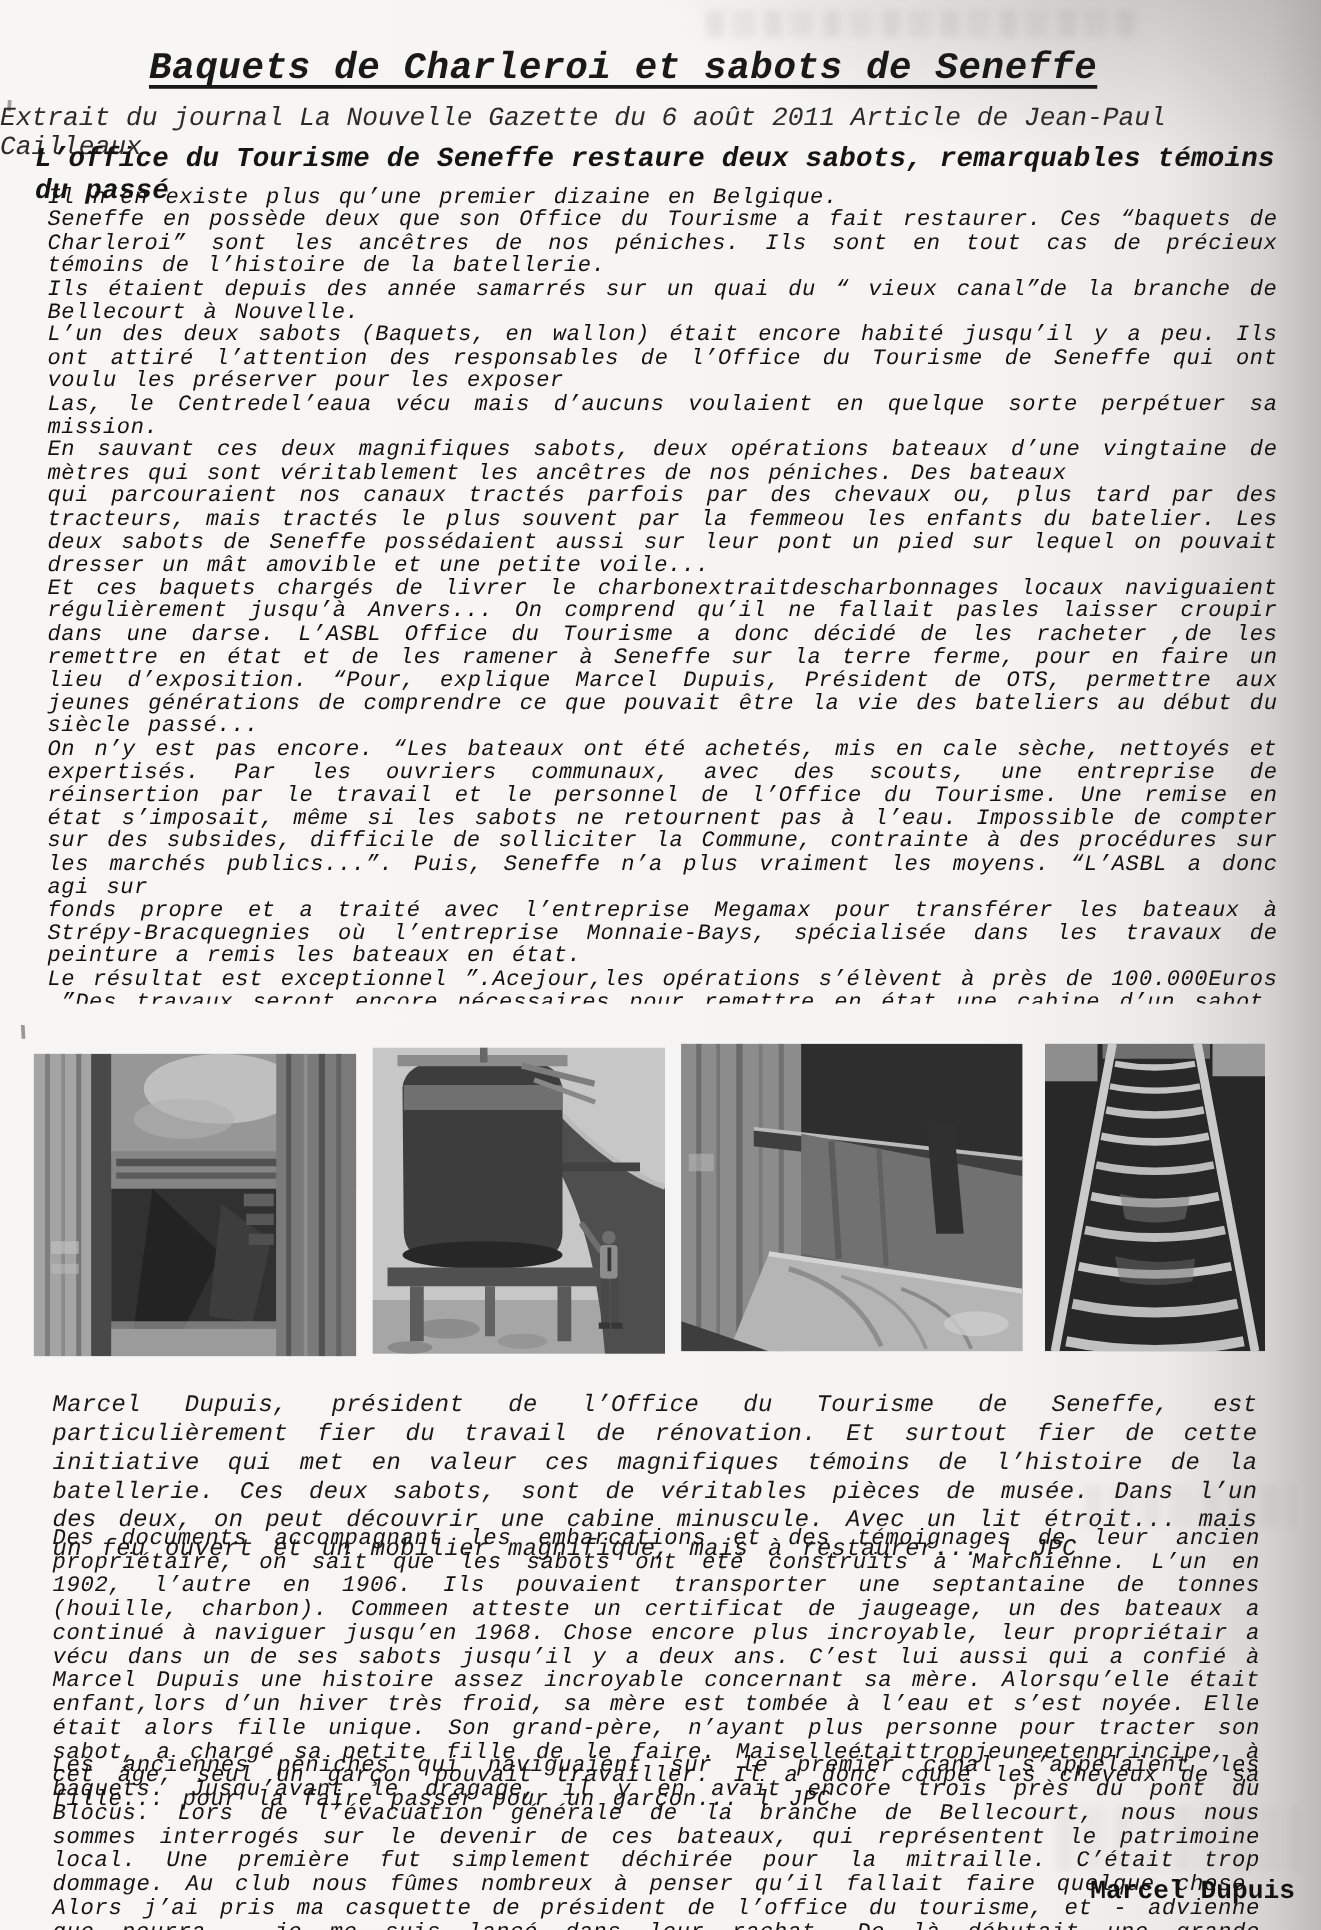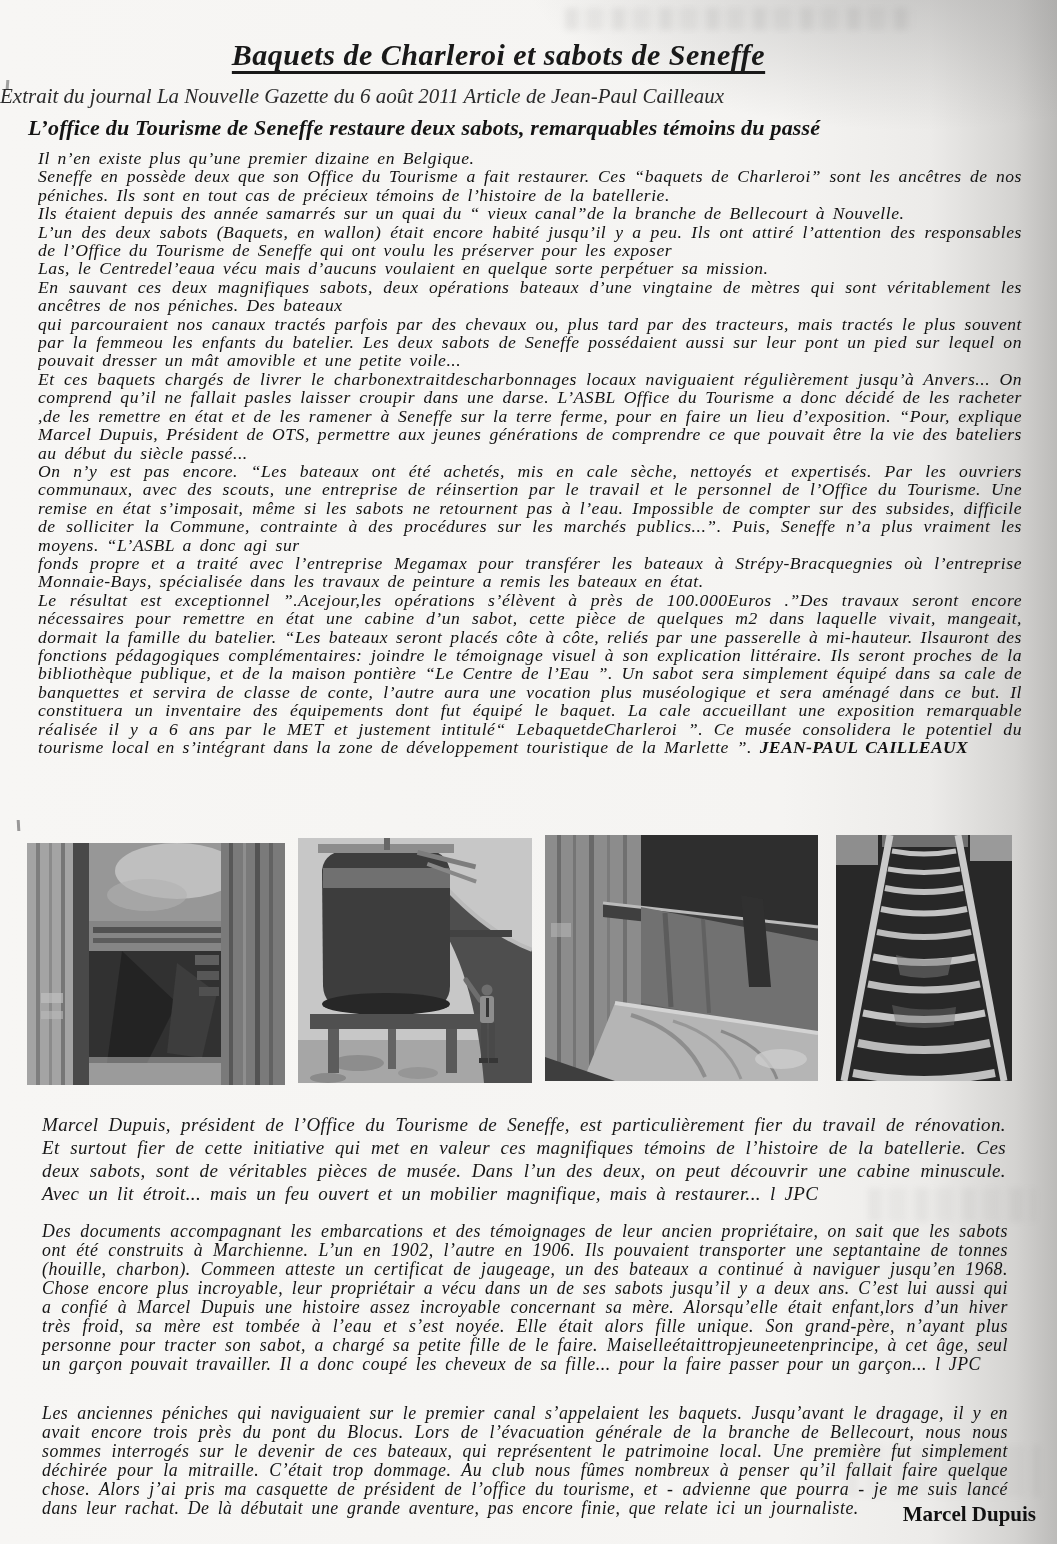--- a/index.html
+++ b/index.html
@@ -8,21 +8,21 @@
     position: relative;
     width: 1057px;
     height: 1544px;
     margin: 0 auto;
     overflow: hidden;
     color: #161616;
     background:
       radial-gradient(ellipse 620px 260px at 86% -2%, rgba(125,125,125,0.38), rgba(125,125,125,0) 62%),
       linear-gradient(to right, #f7f6f4 0%, #f5f4f2 74%, #ecebe9 88%, #d4d3d1 96%, #bcbbb9 100%),
       #f5f4f2;
-    font-family: Liberation Serif, serif;
+    font-family: Liberation Mono, monospace;
   }
   .title-wrap {
     position: absolute; left: 0; right: 60px; top: 38px;
     text-align: center;
   }
   .title {
     font-style: italic; font-weight: 700; font-size: 30px;
     letter-spacing: 0.5px; color: #191919;
     text-decoration: underline;
     text-decoration-thickness: 2.5px;

